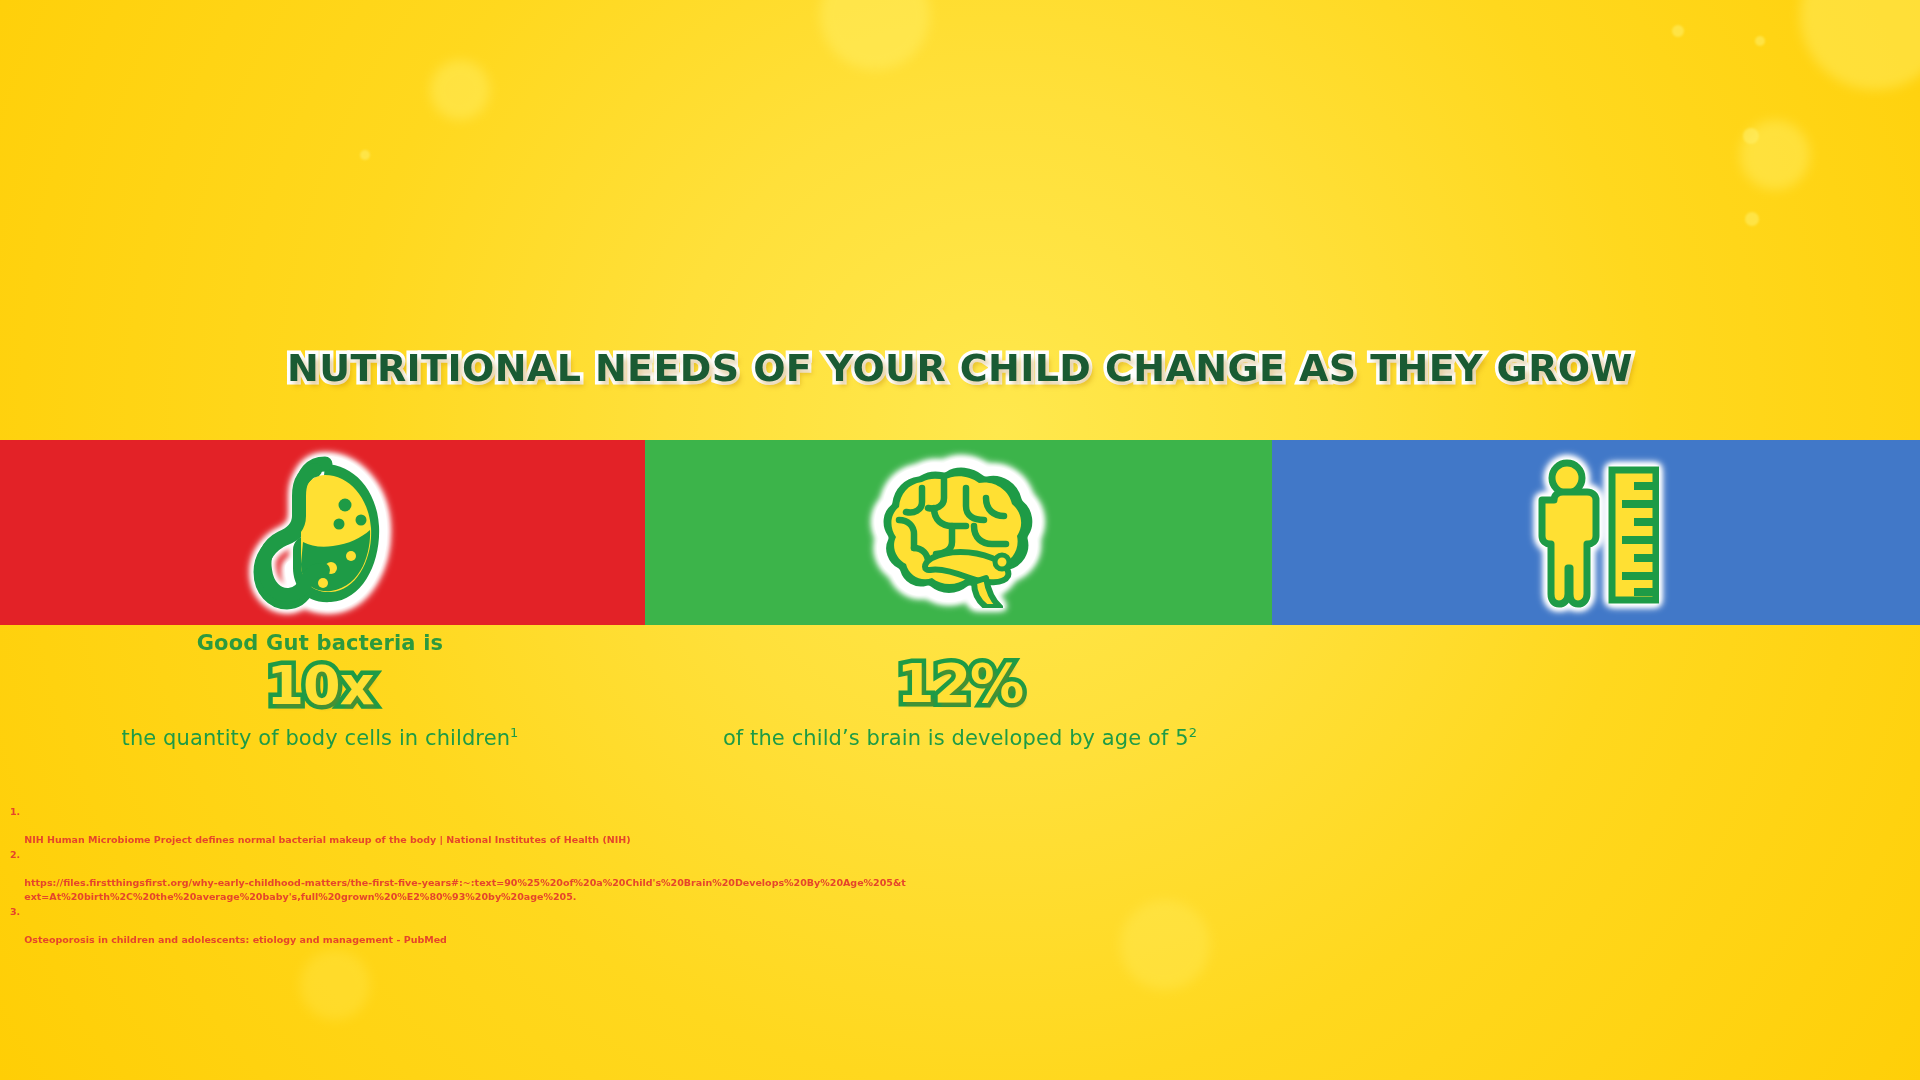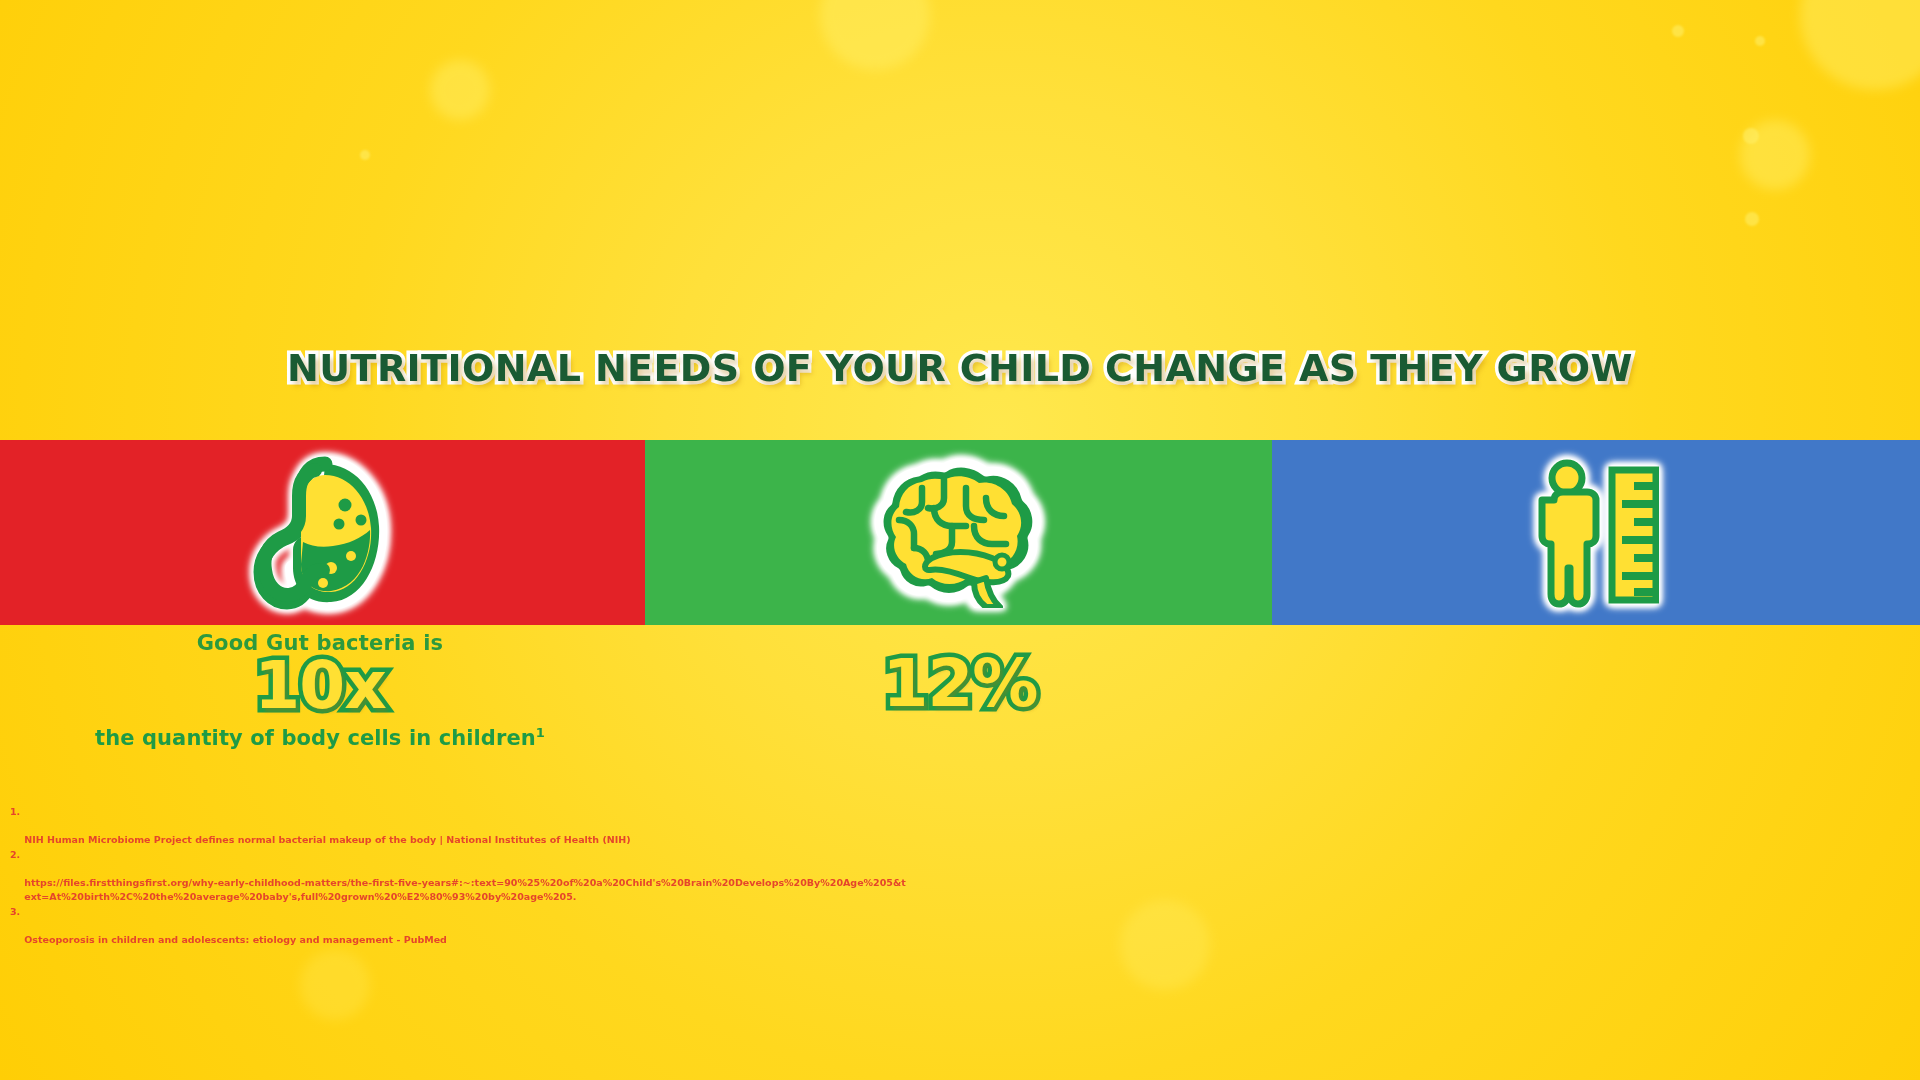--- a/index.html
+++ b/index.html
@@ -45,29 +45,29 @@
   
   .stats{position:absolute;left:0;top:625px;width:1920px;height:160px;display:flex;z-index:5;}
   .stat{position:relative;width:640px;text-align:center;}
   .stat .pre{
     font-family:"DejaVu Sans",sans-serif;font-weight:bold;
     font-size:21px;color:#2C9A3E;letter-spacing:.2px;
     margin-top:10px;
   }
   .stat .big{
     font-family:"DejaVu Sans",sans-serif;font-weight:bold;
-    font-size:66px;line-height:70px;
+    font-size:54px;line-height:70px;
     color:#FFE033;
     -webkit-text-stroke:9px #1E9B46;
     paint-order:stroke fill;
     text-shadow:3px 4px 3px rgba(170,120,10,.30);
     letter-spacing:-1px;
   }
   .stat .cap{
-    font-family:"DejaVu Sans",sans-serif;font-weight:bold;
+    font-family:"DejaVu Sans",sans-serif;font-weight:normal;
     font-size:21px;color:#1E9B46;letter-spacing:.1px;
     white-space:nowrap;
   }
   .stat .cap sup{font-size:13px;vertical-align:super;}
   .stat.s1 .pre{margin-top:6px;}
   .stat.s1 .big{margin-top:-4px;}
   .stat.s1 .cap{margin-top:4px;}
   .stat.s2 .big{margin-top:24px;}
   .stat.s2 .cap{margin-top:6px;}
   .stat.s3 .big{margin-top:24px;}
@@ -192,20 +192,21 @@
 <div class="stats">
 
   <div class="stat s1">
     <div class="pre">Good Gut bacteria is</div>
     <div class="big">10x</div>
     <div class="cap"><span>the quantity of body cells in children</span><sup>1</sup></div>
   </div>
 
   <div class="stat s2">
     <div class="big">12%</div>
+    <div class="cap"><span>of the child’s brain is developed by age of 5</span><sup>2</sup></div>
   </div>
 
   <div class="stat s3">
   </div>
 
 </div>
 
 <div class="refs">
   <div class="ref">
     <span class="num">1.</span>

